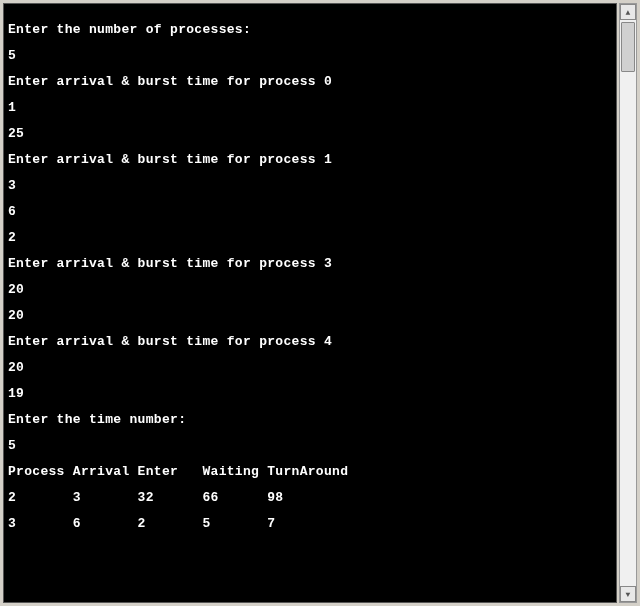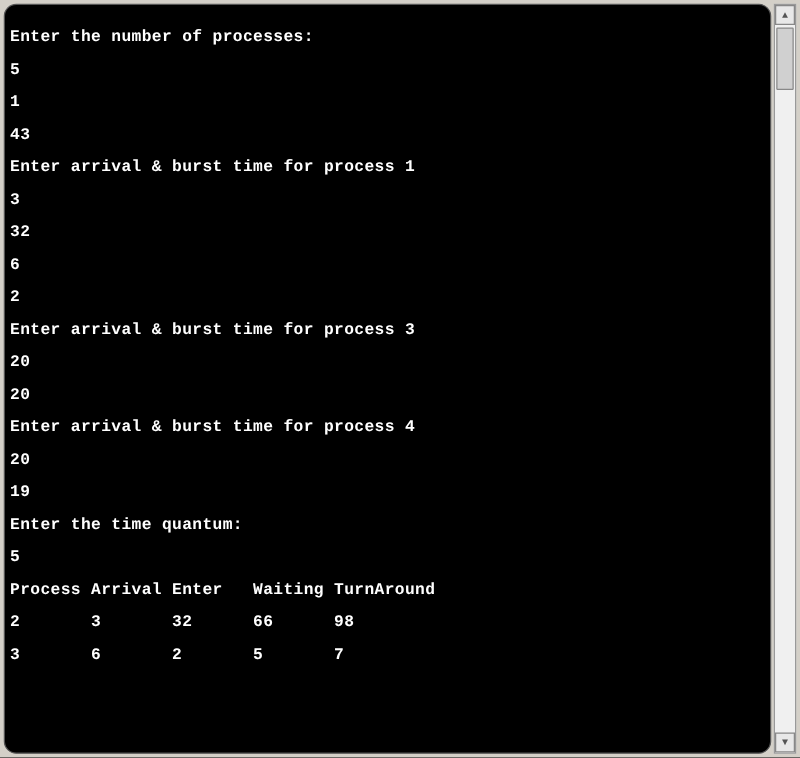--- a/index.html
+++ b/index.html
@@ -16,21 +16,21 @@
       overflow: hidden;
     }
     .terminal-window {
       position: absolute;
       top: 3px;
       left: 3px;
       width: 614px;
       height: 600px;
       background: #000000;
       border: 1px solid #555;
-      border-radius: 10px;
+      border-radius: 0;
       overflow: hidden;
     }
     .terminal-content {
       padding: 6px 4px 4px 4px;
       color: #ffffff;
       font-size: 13px;
       line-height: 1.0;
       font-weight: bold;
       white-space: pre;
       letter-spacing: 0.3px;
@@ -79,34 +79,34 @@
       border-radius: 1px;
     }
   </style>
 </head>
 <body>
 
 <div class="terminal-window">
   <div class="terminal-content">
 <span class="line">Enter the number of processes:</span>
 <span class="line">5</span>
+<span class="line">Enter arrival &amp; burst time for process 0</span>
 <span class="line">1</span>
-<span class="line">43</span>
+<span class="line">25</span>
 <span class="line">Enter arrival &amp; burst time for process 1</span>
 <span class="line">3</span>
-<span class="line">32</span>
 <span class="line">6</span>
 <span class="line">2</span>
 <span class="line">Enter arrival &amp; burst time for process 3</span>
 <span class="line">20</span>
 <span class="line">20</span>
 <span class="line">Enter arrival &amp; burst time for process 4</span>
 <span class="line">20</span>
 <span class="line">19</span>
-<span class="line">Enter the time quantum:</span>
+<span class="line">Enter the time number:</span>
 <span class="line">5</span>
 <span class="line">Process Arrival Enter   Waiting TurnAround</span>
 <span class="line">2       3       32      66      98</span>
 <span class="line">3       6       2       5       7</span>
 
 
 
 
 
   </div>

